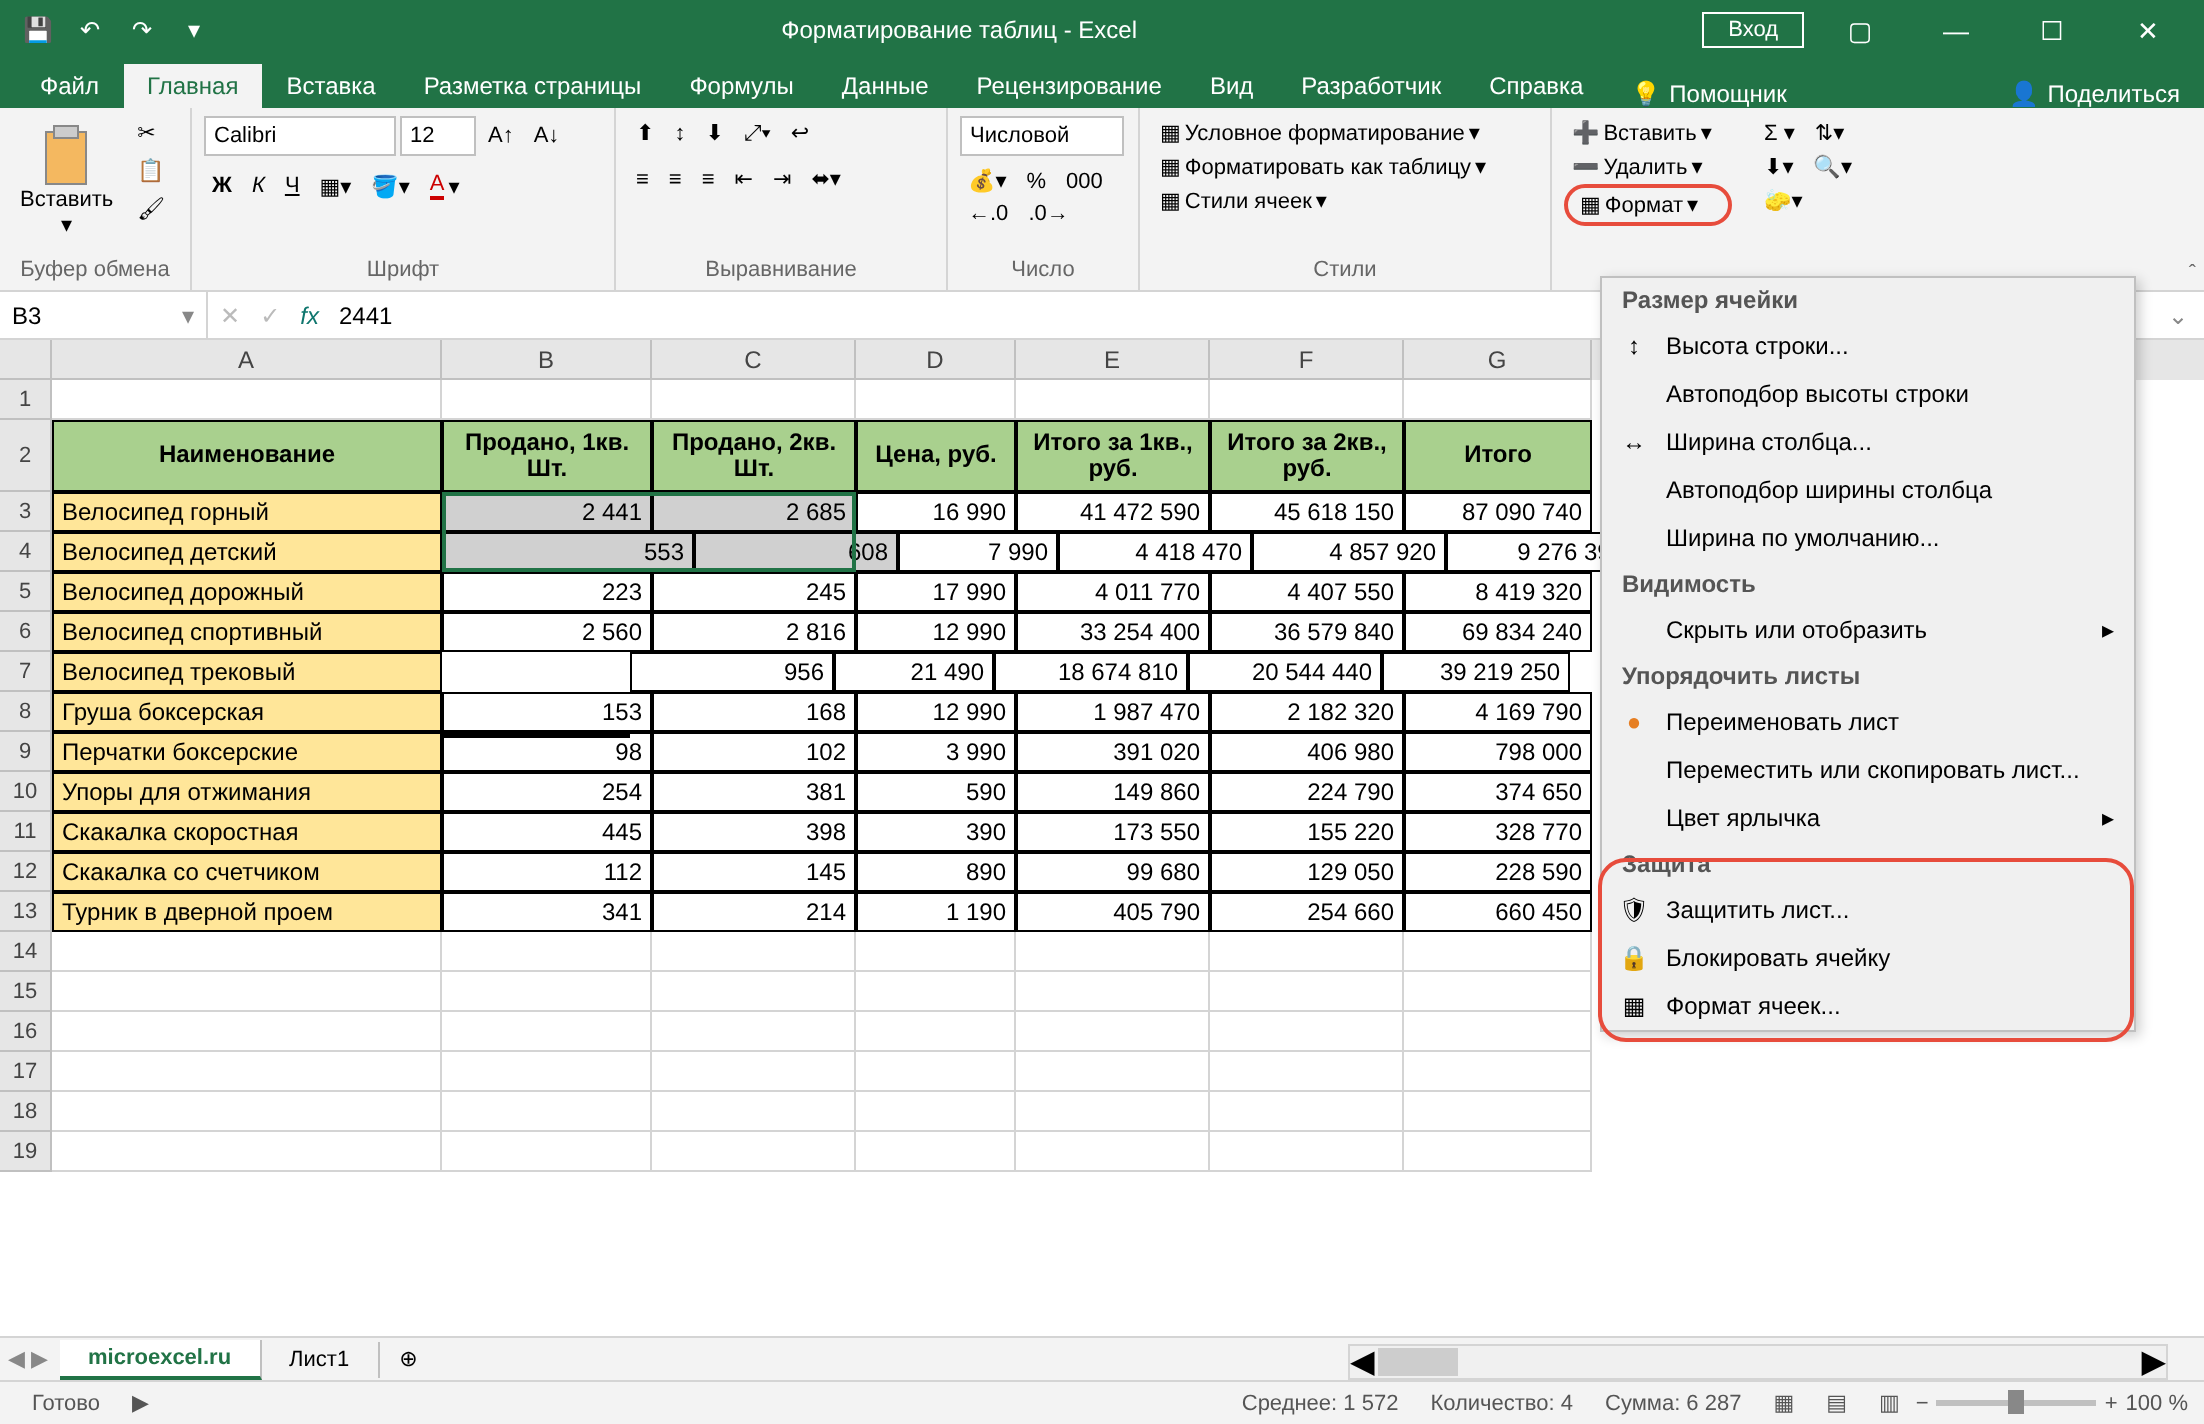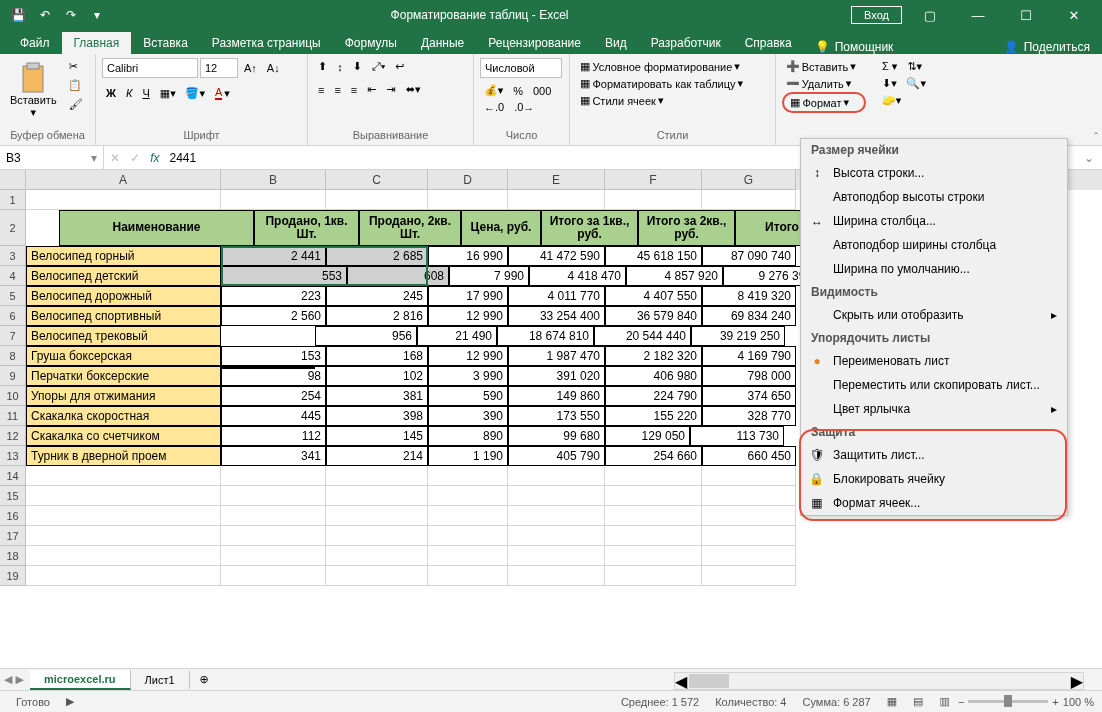--- a/index.html
+++ b/index.html
@@ -42,21 +42,21 @@
 .grid-container { position: relative; height: 493px; overflow: hidden; }
 .col-headers { display: flex; height: 20px; background: #e6e6e6; font-size: 12px; }
 .corner { width: 26px; border-right: 1px solid #c0c0c0; border-bottom: 1px solid #c0c0c0; background: #e6e6e6; }
 .col-h { border-right: 1px solid #c0c0c0; border-bottom: 1px solid #c0c0c0; text-align: center; line-height: 20px; color: #444; }
 .grid-body { display: flex; }
 .row-headers { width: 26px; background: #e6e6e6; font-size: 11px; }
 .row-h { height: 20px; border-right: 1px solid #c0c0c0; border-bottom: 1px solid #c0c0c0; text-align: center; line-height: 20px; color: #444; }
 .row-h.tall { height: 36px; line-height: 36px; }
 .cells { position: relative; }
 .cell-row { display: flex; height: 20px; }
-.cell-row.tall { height: 36px; margin-left: 33px; }
+.cell-row.tall { height: 36px; }
 .cell { border-right: 1px solid #d4d4d4; border-bottom: 1px solid #d4d4d4; font-size: 12px; padding: 0 4px; overflow: hidden; white-space: nowrap; display: flex; align-items: center; }
 .cell.r { justify-content: flex-end; }
 .cell.c { justify-content: center; }
 .th-cell { background: #a9d08e; font-weight: bold; border: 1px solid #000; line-height: 1.1; text-align: center; justify-content: center; }
 .name-cell { background: #ffe699; border: 1px solid #000; }
 .data-cell { border: 1px solid #000; }
 .sel-cell { background: #d0d0d0; border: 1px solid #000; }
 
 
 .dropdown { position: absolute; top: 138px; left: 800px; width: 268px; background: #f0f0f0; border: 1px solid #c0c0c0; box-shadow: 2px 2px 6px rgba(0,0,0,0.2); font-size: 12px; z-index: 100; }
@@ -389,22 +389,22 @@
           <div class="cell data-cell r" style="width: 97px;">173 550</div>
           <div class="cell data-cell r" style="width: 97px;">155 220</div>
           <div class="cell data-cell r" style="width: 94px;">328 770</div>
         </div>
         <div class="cell-row">
           <div class="cell name-cell" style="width: 195px;">Скакалка со счетчиком</div>
           <div class="cell data-cell r" style="width: 105px;">112</div>
           <div class="cell data-cell r" style="width: 102px;">145</div>
           <div class="cell data-cell r" style="width: 80px;">890</div>
           <div class="cell data-cell r" style="width: 97px;">99 680</div>
-          <div class="cell data-cell r" style="width: 85px;">129 050</div>
-          <div class="cell data-cell r" style="width: 94px;">113 730</div>
+          <div class="cell data-cell r" style="width: 97px;">129 050</div>
+          <div class="cell data-cell r" style="width: 94px;">228 590</div>
         </div>
         <div class="cell-row">
           <div class="cell name-cell" style="width: 195px;">Турник в дверной проем</div>
           <div class="cell data-cell r" style="width: 105px;">341</div>
           <div class="cell data-cell r" style="width: 102px;">214</div>
           <div class="cell data-cell r" style="width: 80px;">1 190</div>
           <div class="cell data-cell r" style="width: 97px;">405 790</div>
           <div class="cell data-cell r" style="width: 97px;">254 660</div>
           <div class="cell data-cell r" style="width: 94px;">660 450</div>
         </div>

